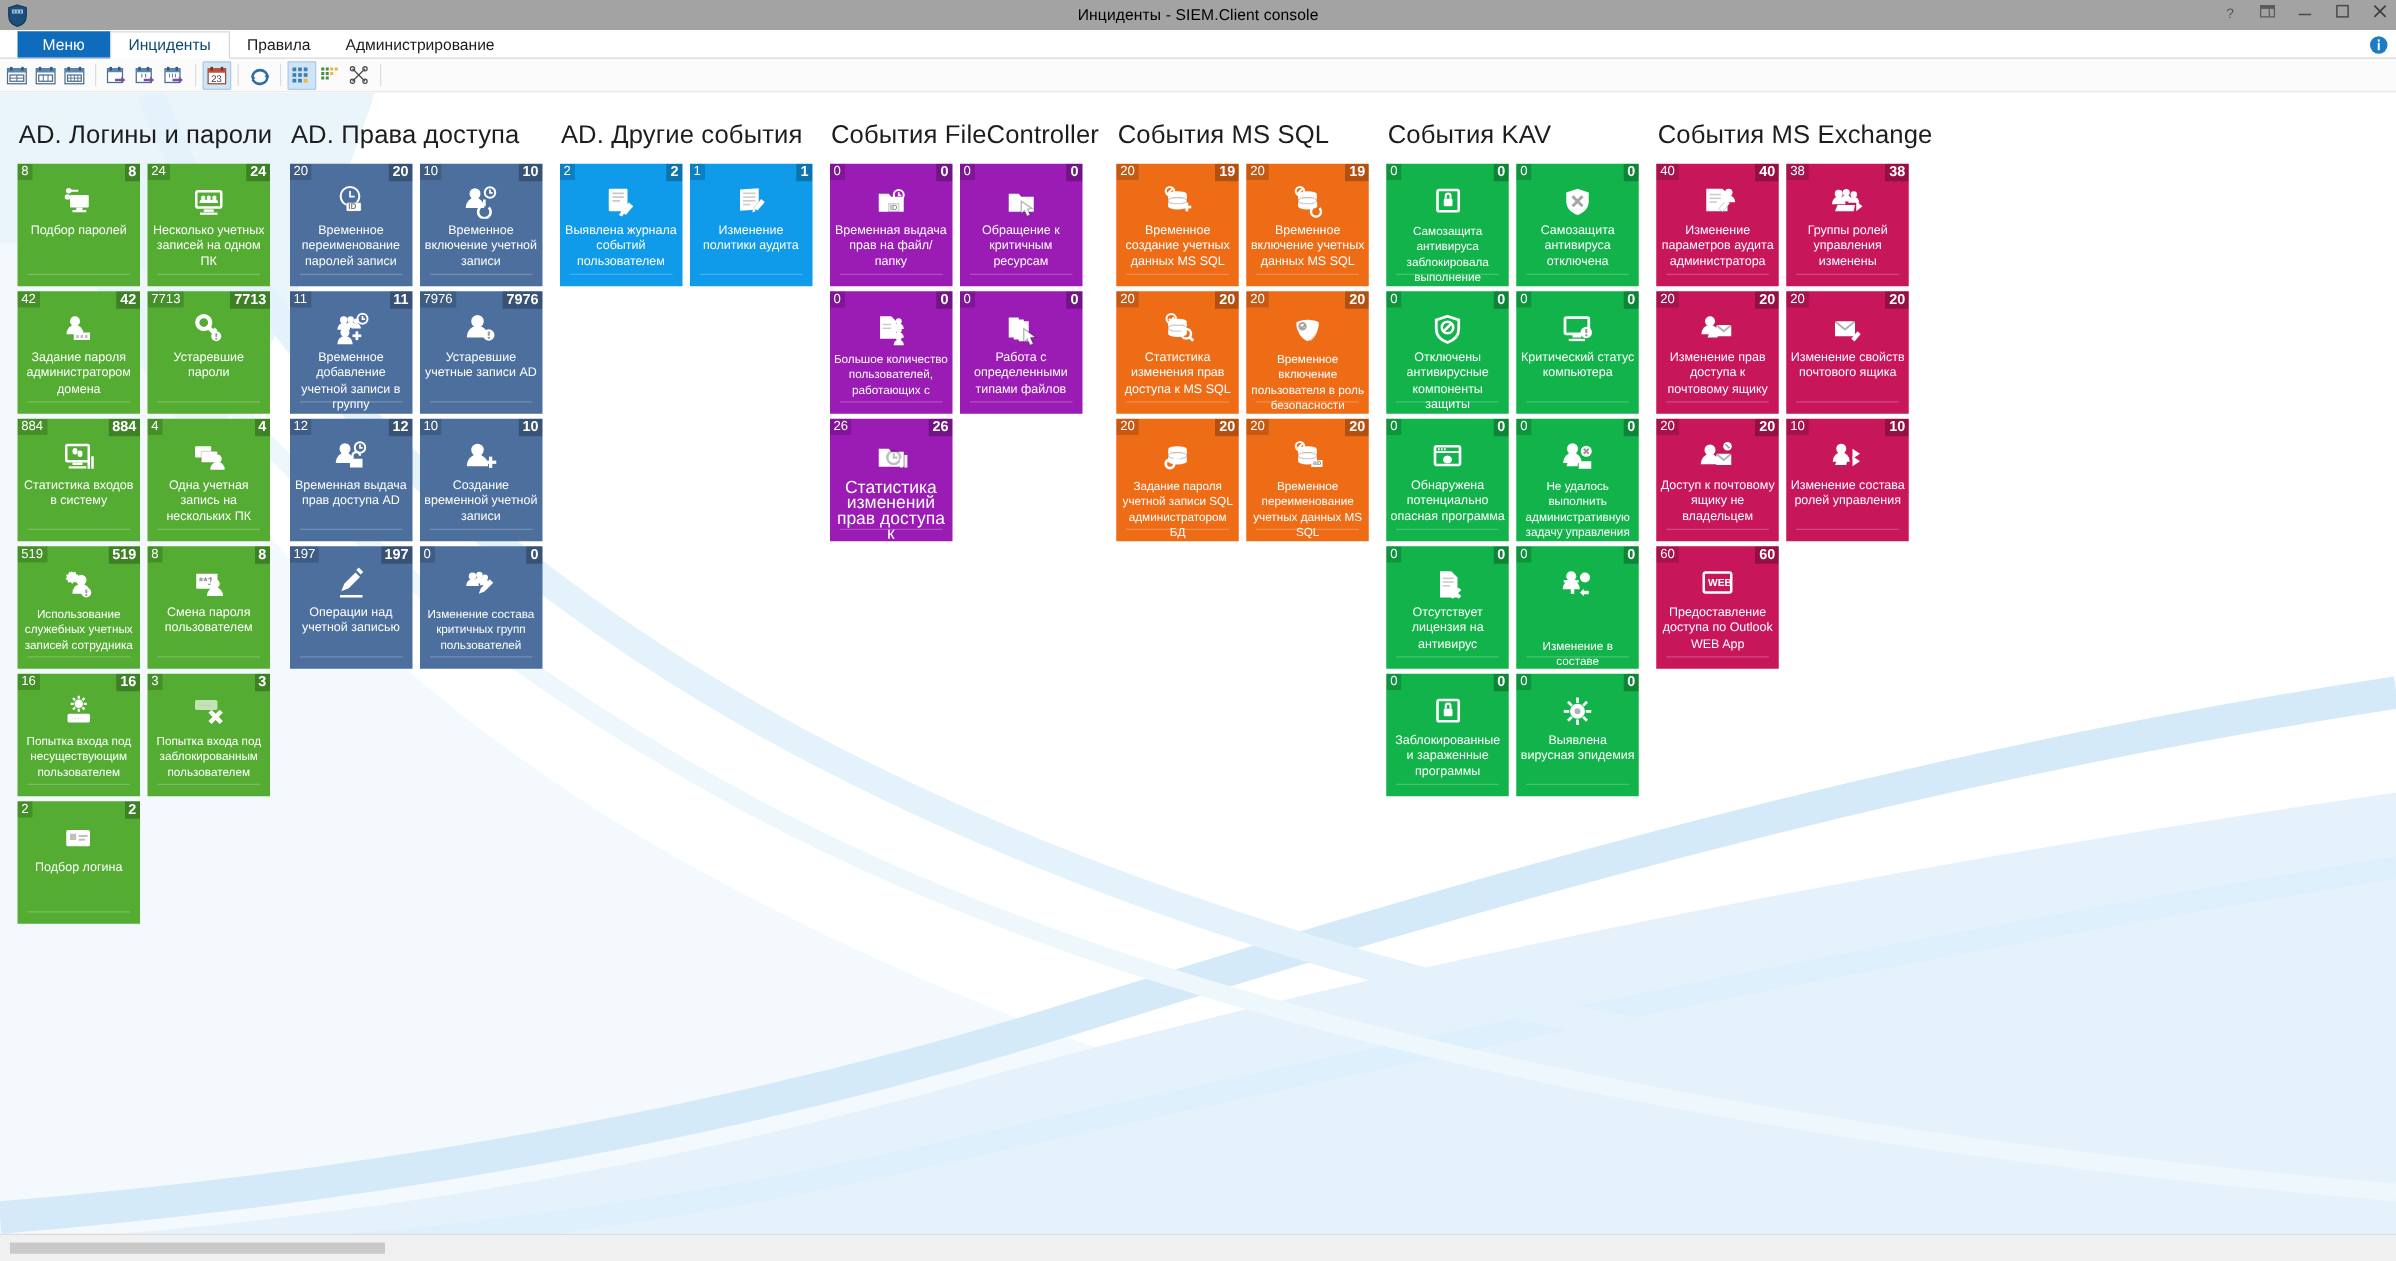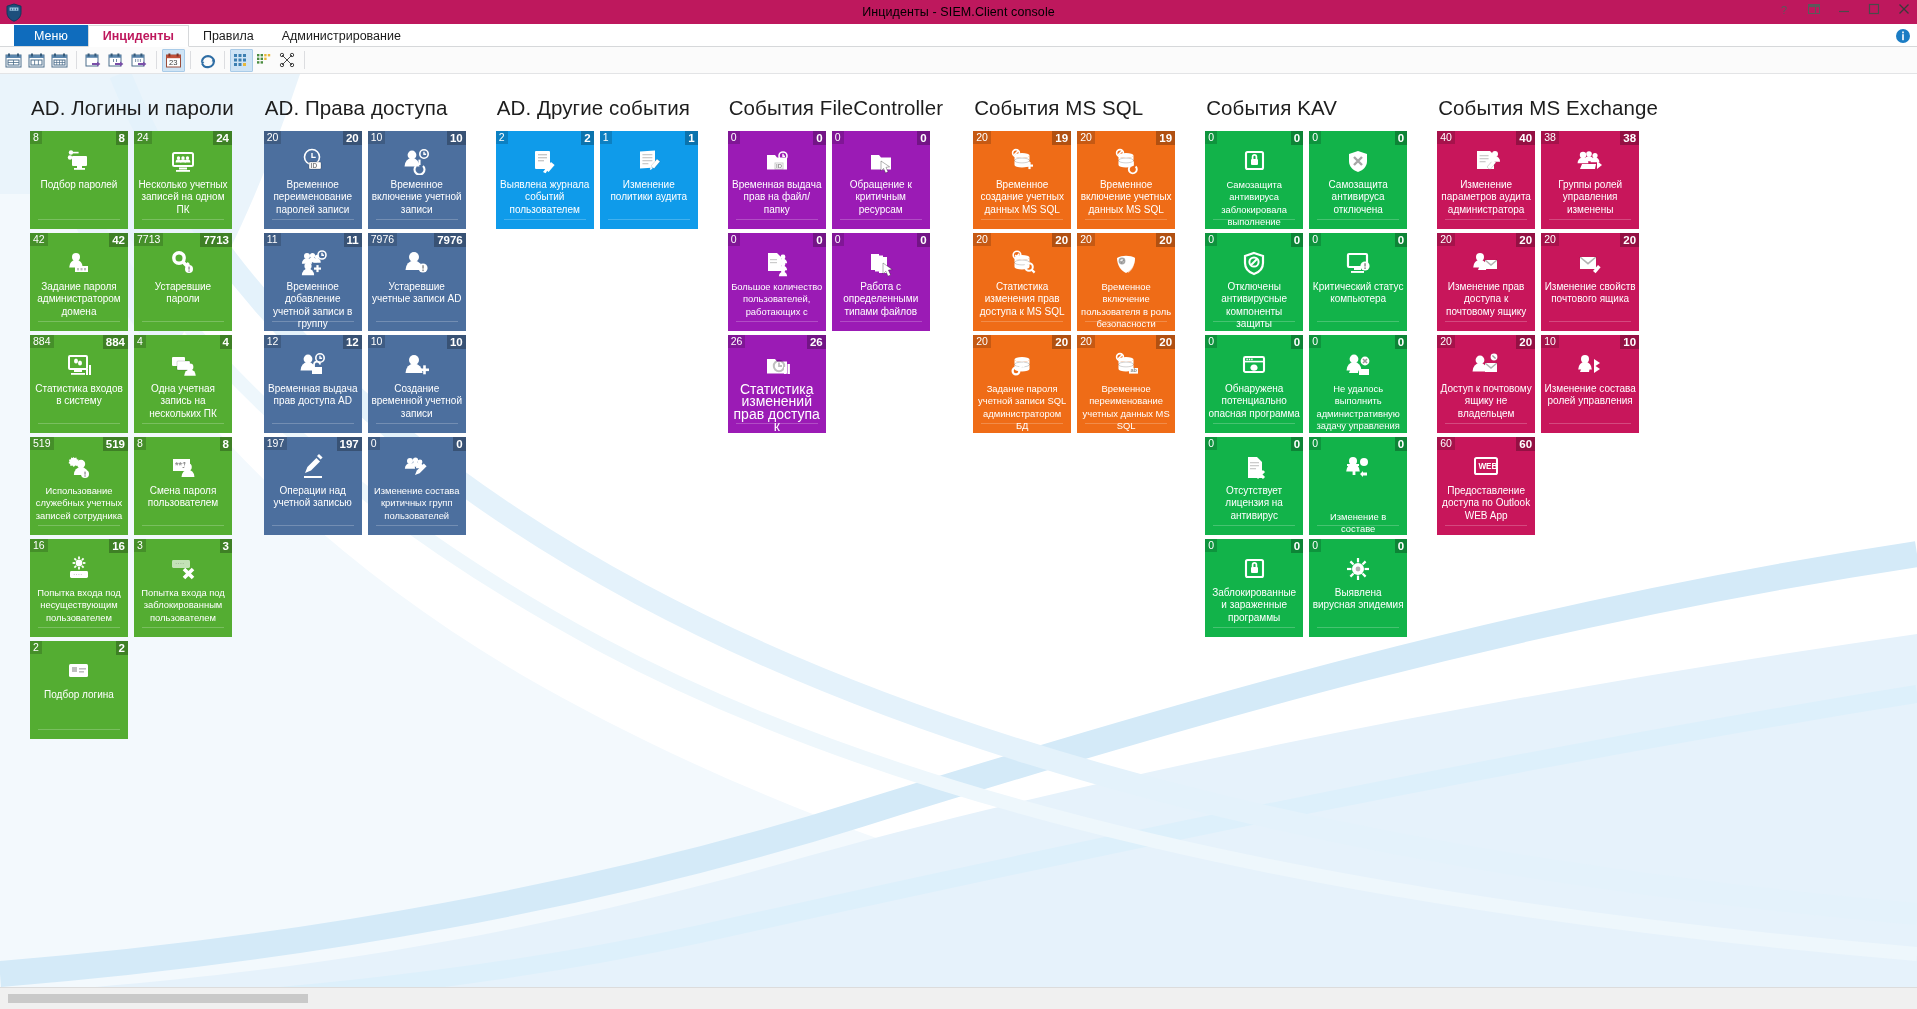--- a/index.html
+++ b/index.html
@@ -5,21 +5,21 @@
   * { box-sizing: border-box; margin: 0; padding: 0; }
   html, body {
     width: 1917px; height: 1009px;
     font-family: "Liberation Sans", sans-serif;
     overflow: hidden;
     background: #ffffff;
   }
 
   
   #titlebar {
-    position: relative; height: 25px; background: #be185d;
+    position: relative; height: 25px; background: #a3a3a3;
     border-bottom: 1px solid #ffffff;
     padding-left: 28px;
   }
   #app-logo {
     position: absolute; left: 5px; top: 3px; width: 18px; height: 19px;
   }
   #window-title {
     position: absolute; left: 0; right: 0; top: 5px; text-align: center;
     font-size: 12.5px; color: #000; letter-spacing: .1px;
   }
@@ -41,21 +41,21 @@
     font-size: 12.5px; color: #1b1b1b; padding: 3px 14px 3px 14px;
     display: flex; align-items: center; position: relative; white-space: nowrap;
     cursor: default;
   }
   .tab.menu {
     background: #0f6cbd; color: #fff; font-weight: 400; padding: 3px 20px;
     margin-left: 2px;
   }
   .tab.active {
     background: #fff; border: 1px solid #d6d8da; border-bottom: 1px solid #fff;
-    z-index: 3; color: #be185d; font-weight: bold;
+    z-index: 3; color: #0c4a6e;
   }
 
   
   #toolbar {
     height: 27px; background: #fbfbfb; border-bottom: 1px solid #e3e4e6;
     display: flex; align-items: center; padding-left: 2px; gap: 0px;
   }
   .tbtn {
     width: 23px; height: 23px; display: flex; align-items: center; justify-content: center;
     cursor: default; border: 1px solid transparent; border-radius: 1px;
@@ -66,21 +66,21 @@
   
   #content {
     position: relative; height: calc(1009px - 25px - 22px - 27px - 22px);
     overflow: hidden; background: #ffffff;
   }
   #bg { position: absolute; inset: 0; }
   #groups {
     position: absolute; inset: 0; padding: 22px 0 0 0;
     display: flex; align-items: flex-start;
   }
-  .group { flex: 0 0 auto; padding-left: 30px; }
+  .group { flex: 0 0 auto; padding-left: 14px; }
   .group-title {
     font-size: 20.5px; font-weight: 400; color: #1d1d1d; margin: 0 0 11px 1px;
     white-space: nowrap; letter-spacing: .1px;
   }
   .tiles {
     display: grid; grid-auto-flow: column;
     grid-template-rows: repeat(var(--rows, 6), 98px);
     grid-auto-columns: 98px;
     gap: 4px 6px;
   }

